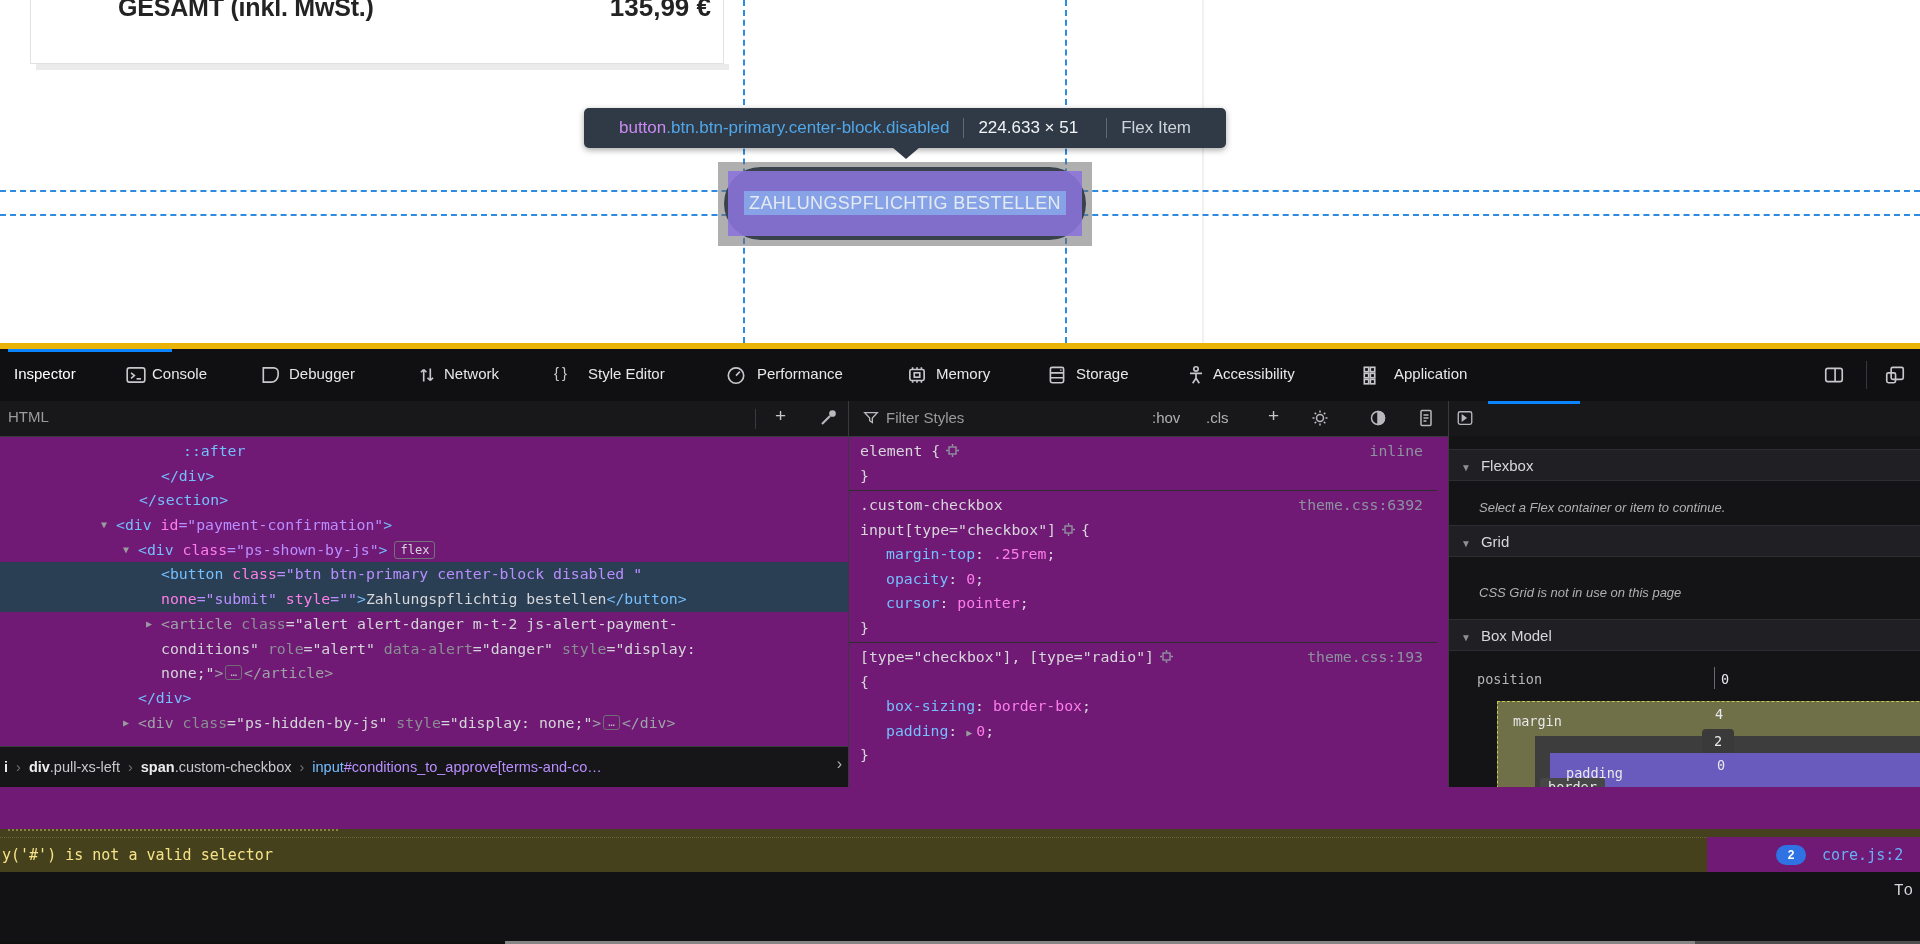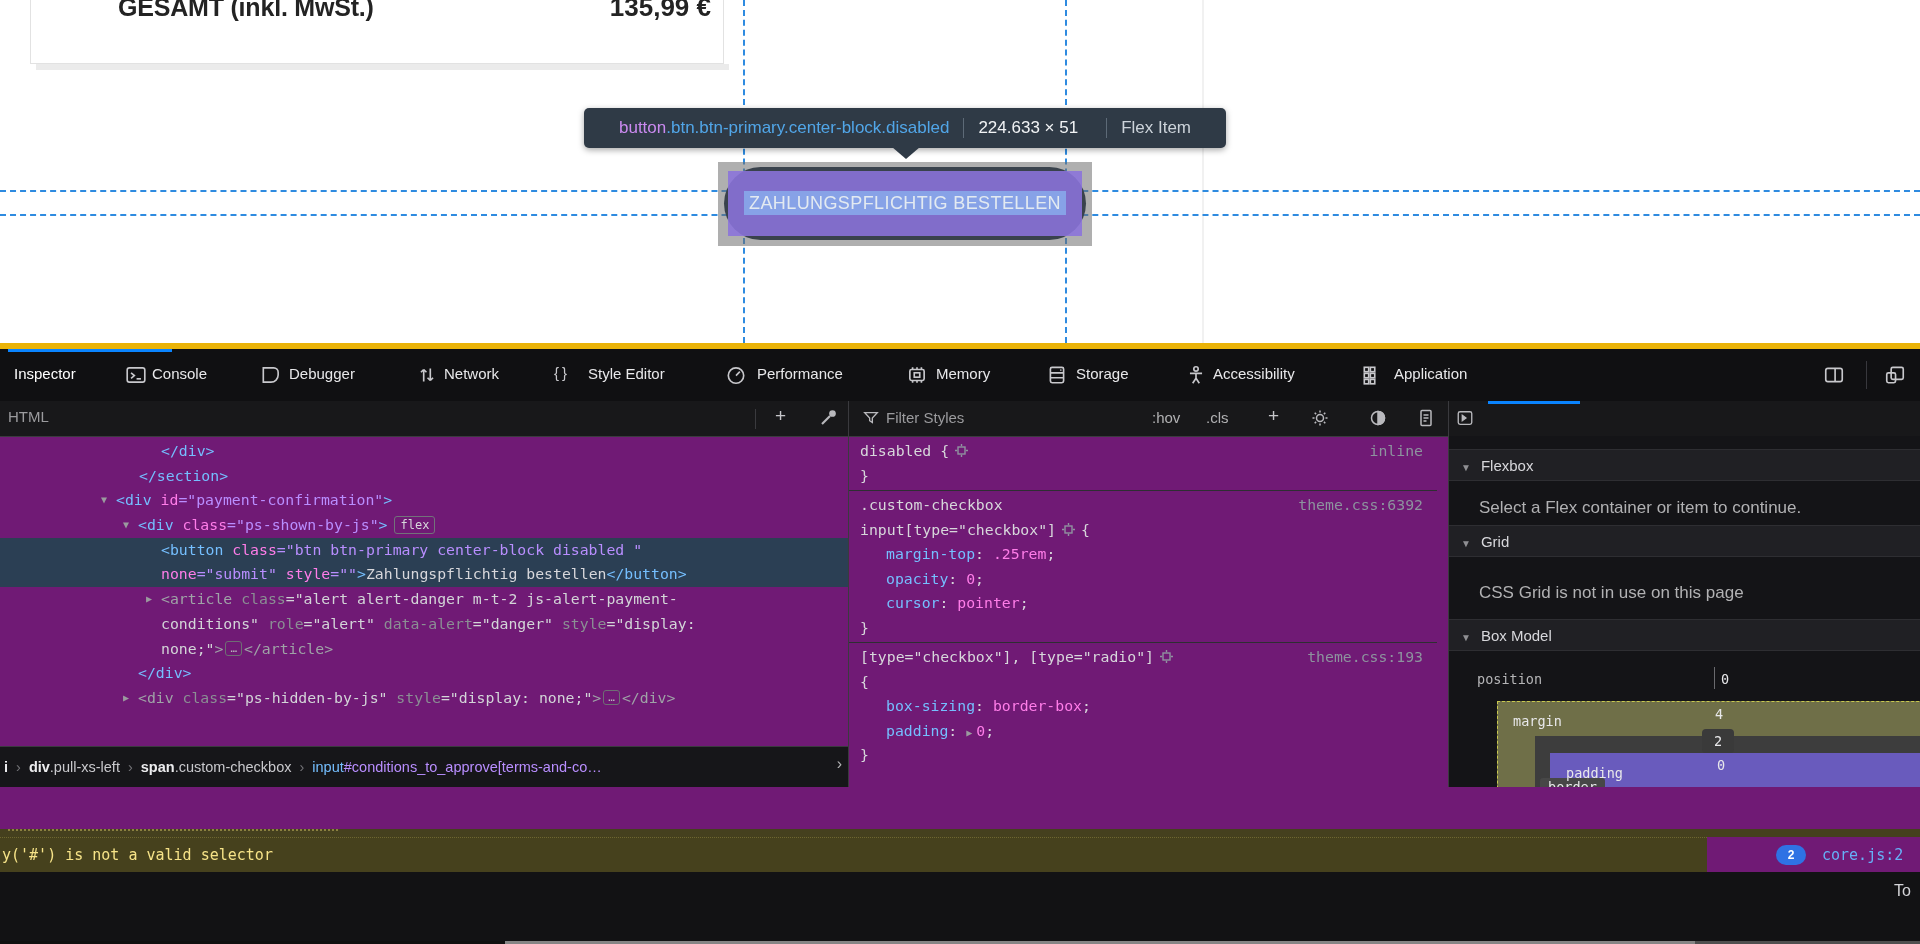--- a/index.html
+++ b/index.html
@@ -79,21 +79,21 @@
   .tgt{display:inline-block;margin:0 6px;vertical-align:-1px;}
   .tgt svg{width:13px;height:13px;stroke:#9094a0;fill:none;stroke-width:1.4;}
   .expander{color:#9b9b9f;font-size:10px;margin-right:4px;}
 
   
   #sidebar{left:1449px;top:87px;width:471px;height:351px;background:#141417;overflow:hidden;}
   .sb-header{position:absolute;left:0;width:471px;height:32px;background:#202024;border-top:1px solid #2e2e32;
              border-bottom:1px solid #2e2e32;line-height:32px;font-size:15px;color:#d7d7db;box-sizing:border-box;}
   .sb-header .tri{color:#8f8f93;font-size:10px;margin:0 10px 0 12px;}
   .sb-empty{position:absolute;left:0;width:471px;height:53px;line-height:53px;padding-left:30px;
-            font-size:17px;color:#b1b1b3;box-sizing:border-box;}
+            font-size:13px;font-style:italic;color:#b1b1b3;box-sizing:border-box;}
   #boxmodel{position:absolute;left:0;top:215px;width:471px;height:136px;overflow:hidden;
             font-family:"DejaVu Sans Mono",monospace;font-size:13.5px;color:#e8e8ea;}
   #bm-position{left:28px;top:20px;color:#b5b5b7;}
   #bm-pos-line{left:265px;top:16px;width:1px;height:22px;background:#6a6a6e;}
   #bm-pos-val{left:272px;top:20px;}
   #bm-margin{left:48px;top:50px;width:500px;height:200px;background:#6f6f48;border:1px dashed #c9c94e;}
   #bm-margin-label{left:64px;top:62px;}
   #bm-margin-val{left:258px;top:55px;width:24px;text-align:center;}
   #bm-border{left:86px;top:85px;width:500px;height:160px;background:#3d3d3d;}
   #bm-border-val{left:253px;top:78px;width:32px;height:24px;line-height:24px;text-align:center;
@@ -113,21 +113,21 @@
   #warn-sliver{left:0;top:480px;width:1920px;height:8px;background:#45401e;}
   #warn-sliver .dots{position:absolute;left:8px;top:0;width:330px;border-top:2px dotted #8a8040;}
   #warn-row{left:0;top:488px;width:1707px;height:35px;background:#46411d;border-top:1px dotted #6e6630;
             font-family:"DejaVu Sans Mono",monospace;font-size:15px;color:#f6e388;line-height:34px;}
   #warn-msg{position:absolute;left:2px;top:0;}
   #warn-count{position:absolute;left:1776px;top:7px;width:30px;height:20px;border-radius:10px;background:#2f72e4;
               color:#fff;font-family:"Liberation Sans",sans-serif;font-size:12px;font-weight:bold;
               text-align:center;line-height:20px;}
   #warn-src{position:absolute;left:1822px;top:0;color:#66b1f7;}
   #console-body{left:0;top:523px;width:1920px;height:69px;background:#121214;}
-  #corner-text{position:absolute;left:1894px;top:10px;color:#d4d4d8;font-size:16px;}
+  #corner-text{position:absolute;left:1894px;top:10px;color:#d4d4d8;font-size:16px;font-family:Liberation Mono, monospace;}
   #bottom-strip{left:0;top:592px;width:1920px;height:9px;}
   #bottom-strip .s1{position:absolute;left:0;width:505px;height:9px;background:#101010;}
   #bottom-strip .s2{position:absolute;left:505px;width:1190px;height:9px;background:#858585;}
   #bottom-strip .s3{position:absolute;left:1695px;width:225px;height:9px;background:#4f4f4f;}
 </style>
 </head>
 <body>
 
 <div id="screen">
 
@@ -273,20 +273,21 @@
       <span class="abs sb-tab" style="left:1600px">Computed</span>
       <span class="abs sb-tab" style="left:1748px">Changes</span>
       <span class="abs sb-tab" style="left:1876px">Compat</span>
     </div>
     <div id="sb-tab-strip" class="abs"></div>
 
     <div class="abs pane-border" style="left:848px"></div>
     <div class="abs pane-border" style="left:1448px"></div>
 
     <div id="markup-rows" class="abs">
+      <div class="mrow" style="padding-left:183px"><span class="tag">::after</span></div>
       <div class="mrow" style="padding-left:161px"><span class="tag">&lt;/div&gt;</span></div>
       <div class="mrow" style="padding-left:139px"><span class="tag">&lt;/section&gt;</span></div>
       <div class="mrow" style="padding-left:116px"><span class="arrow" style="left:101px">▼</span><span class="tag">&lt;div </span><span class="attr">id</span><span class="val">="payment-confirmation"</span><span class="tag">&gt;</span></div>
       <div class="mrow" style="padding-left:138px"><span class="arrow" style="left:123px">▼</span><span class="tag">&lt;div </span><span class="attr">class</span><span class="val">="ps-shown-by-js"</span><span class="tag">&gt;</span><span class="badge">flex</span></div>
       <div class="mrow sel" style="padding-left:161px"><span class="tag">&lt;button </span><span class="attr">class</span><span class="val">="btn btn-primary center-block disabled "</span></div>
       <div class="mrow sel" style="padding-left:161px"><span class="attr">none</span><span class="val">="submit" </span><span class="attr">style</span><span class="val">=""</span><span class="tag">&gt;</span><span class="txt">Zahlungspflichtig bestellen</span><span class="tag">&lt;/button&gt;</span></div>
       <div class="mrow dim" style="padding-left:161px"><span class="arrow" style="left:146px">▶</span><span class="tag">&lt;article </span><span class="attr">class</span><span class="val">="alert alert-danger m-t-2 js-alert-payment-</span></div>
       <div class="mrow dim" style="padding-left:161px"><span class="val">conditions" </span><span class="attr">role</span><span class="val">="alert" </span><span class="attr">data-alert</span><span class="val">="danger" </span><span class="attr">style</span><span class="val">="display:</span></div>
       <div class="mrow dim" style="padding-left:161px"><span class="val">none;"</span><span class="tag">&gt;</span><span class="ellipsis-badge">…</span><span class="tag">&lt;/article&gt;</span></div>
       <div class="mrow" style="padding-left:138px"><span class="tag">&lt;/div&gt;</span></div>
@@ -298,21 +299,21 @@
       <span class="crumb-sep">›</span>
       <span class="crumb"><b>div</b><span>.pull-xs-left</span></span>
       <span class="crumb-sep">›</span>
       <span class="crumb"><b>span</b><span>.custom-checkbox</span></span>
       <span class="crumb-sep">›</span>
       <span class="crumb selected"><span class="ctag">input</span><span class="cid">#conditions_to_approve[terms-and-co…</span></span>
       <span id="crumb-overflow">›</span>
     </div>
 
     <div id="rules" class="abs">
-      <div class="rline"><span class="sel-text">disabled</span><span class="punc">&nbsp;</span><span class="punc">{</span><span class="tgt"><svg viewBox="0 0 13 13">
+      <div class="rline"><span class="sel-text">element</span><span class="punc">&nbsp;</span><span class="punc">{</span><span class="tgt"><svg viewBox="0 0 13 13">
               <rect x="3" y="3" width="7" height="7"></rect>
               <path d="M6.5 0v2.2M6.5 10.8V13M0 6.5h2.2M10.8 6.5H13"></path>
             </svg></span><span class="origin">inline</span></div>
       <div class="rline"><span class="punc">}</span></div>
       <div class="rule-sep"></div>
       <div class="rline"><span class="sel-text">.custom-checkbox</span><span class="origin">theme.css:6392</span></div>
       <div class="rline"><span class="sel-text">input[type="checkbox"]</span><span class="tgt"><svg viewBox="0 0 13 13">
               <rect x="3" y="3" width="7" height="7"></rect>
               <path d="M6.5 0v2.2M6.5 10.8V13M0 6.5h2.2M10.8 6.5H13"></path>
             </svg></span><span class="punc">{</span></div>

